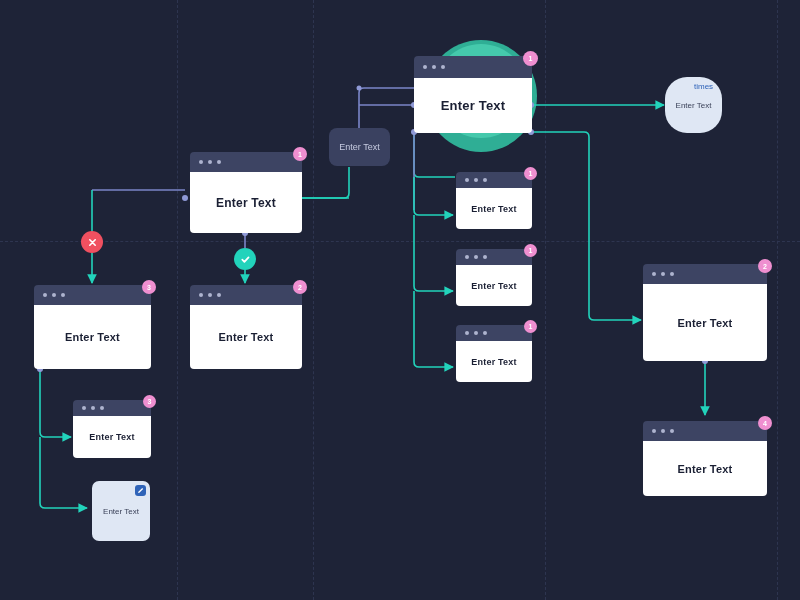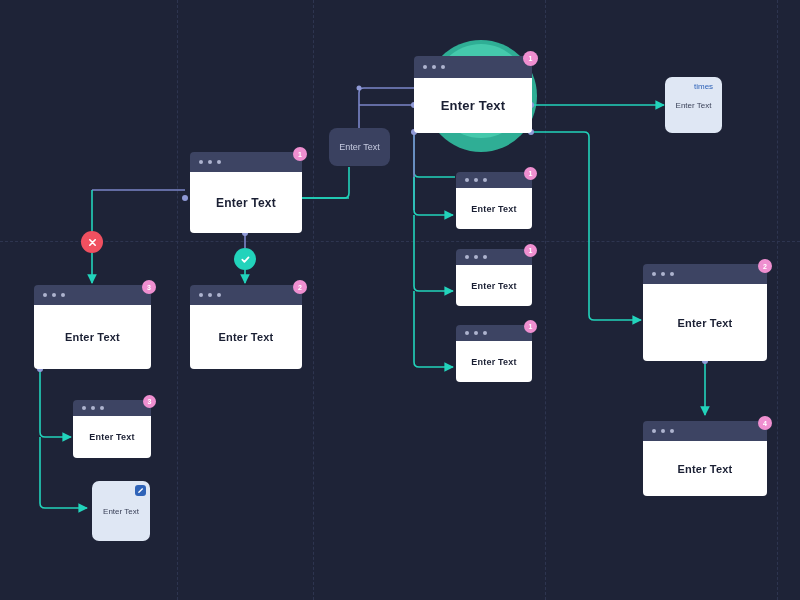--- a/index.html
+++ b/index.html
@@ -144,21 +144,21 @@
     <div class="body" style="height:61px;">
       <span style="font-size:12px;">Enter Text</span>
     </div>
     <div class="badge" style="width:14px;height:14px;right:-5px;top:-5px;">1</div>
   </div>
 
   <div class="rnode" style="left:329px;top:128px;width:61px;height:38px;">
     <span>Enter Text</span>
   </div>
 
-  <div class="cnode" style="left:665px;top:77px;width:57px;height:56px;">
+  <div class="cnode" style="left:665px;top:77px;width:57px;height:56px;border-radius:22px;">
     <span class="corner-txt" style="width:24px;">times</span>
     <span>Enter Text</span>
   </div>
 
   <div class="wnode" style="left:456px;top:172px;width:76px;height:57px;">
     <div class="bar" style="height:16px;">
       <div class="dot"></div>
         <div class="dot"></div>
         <div class="dot"></div>
     </div>

